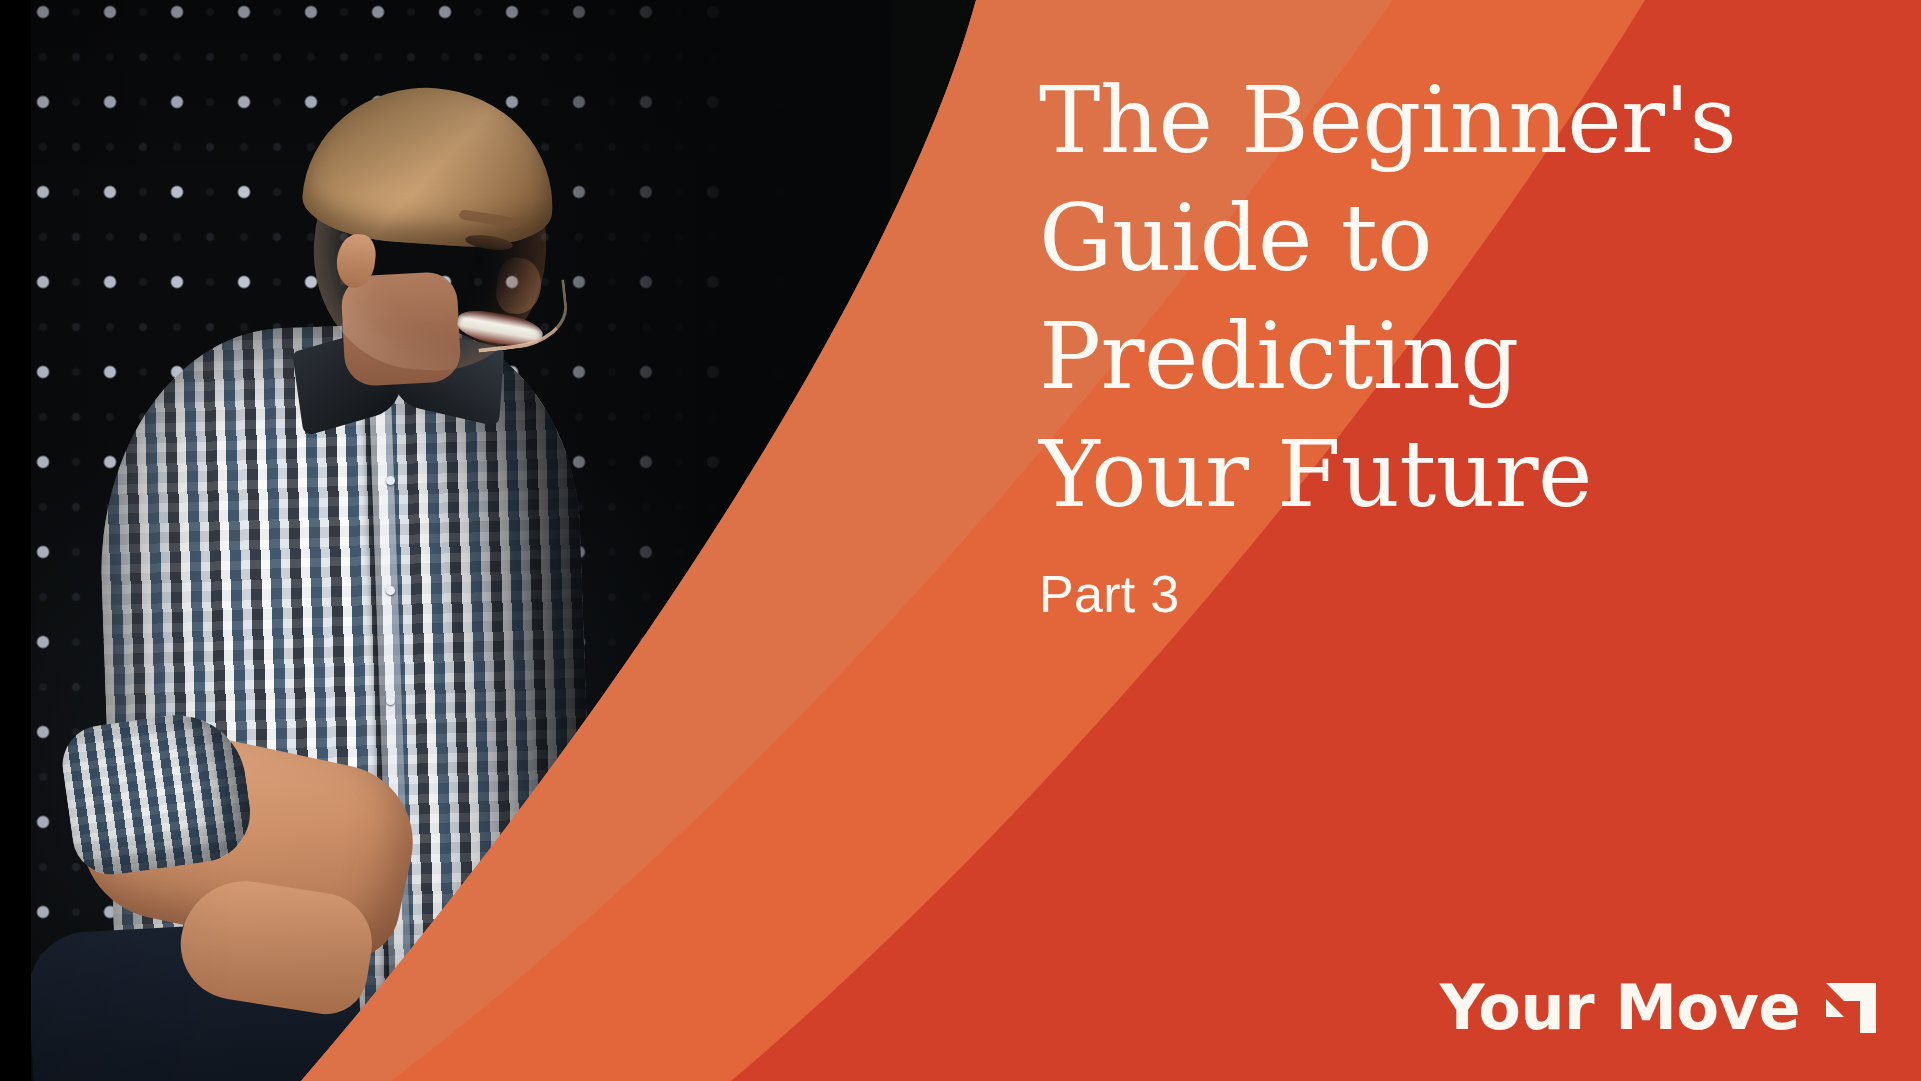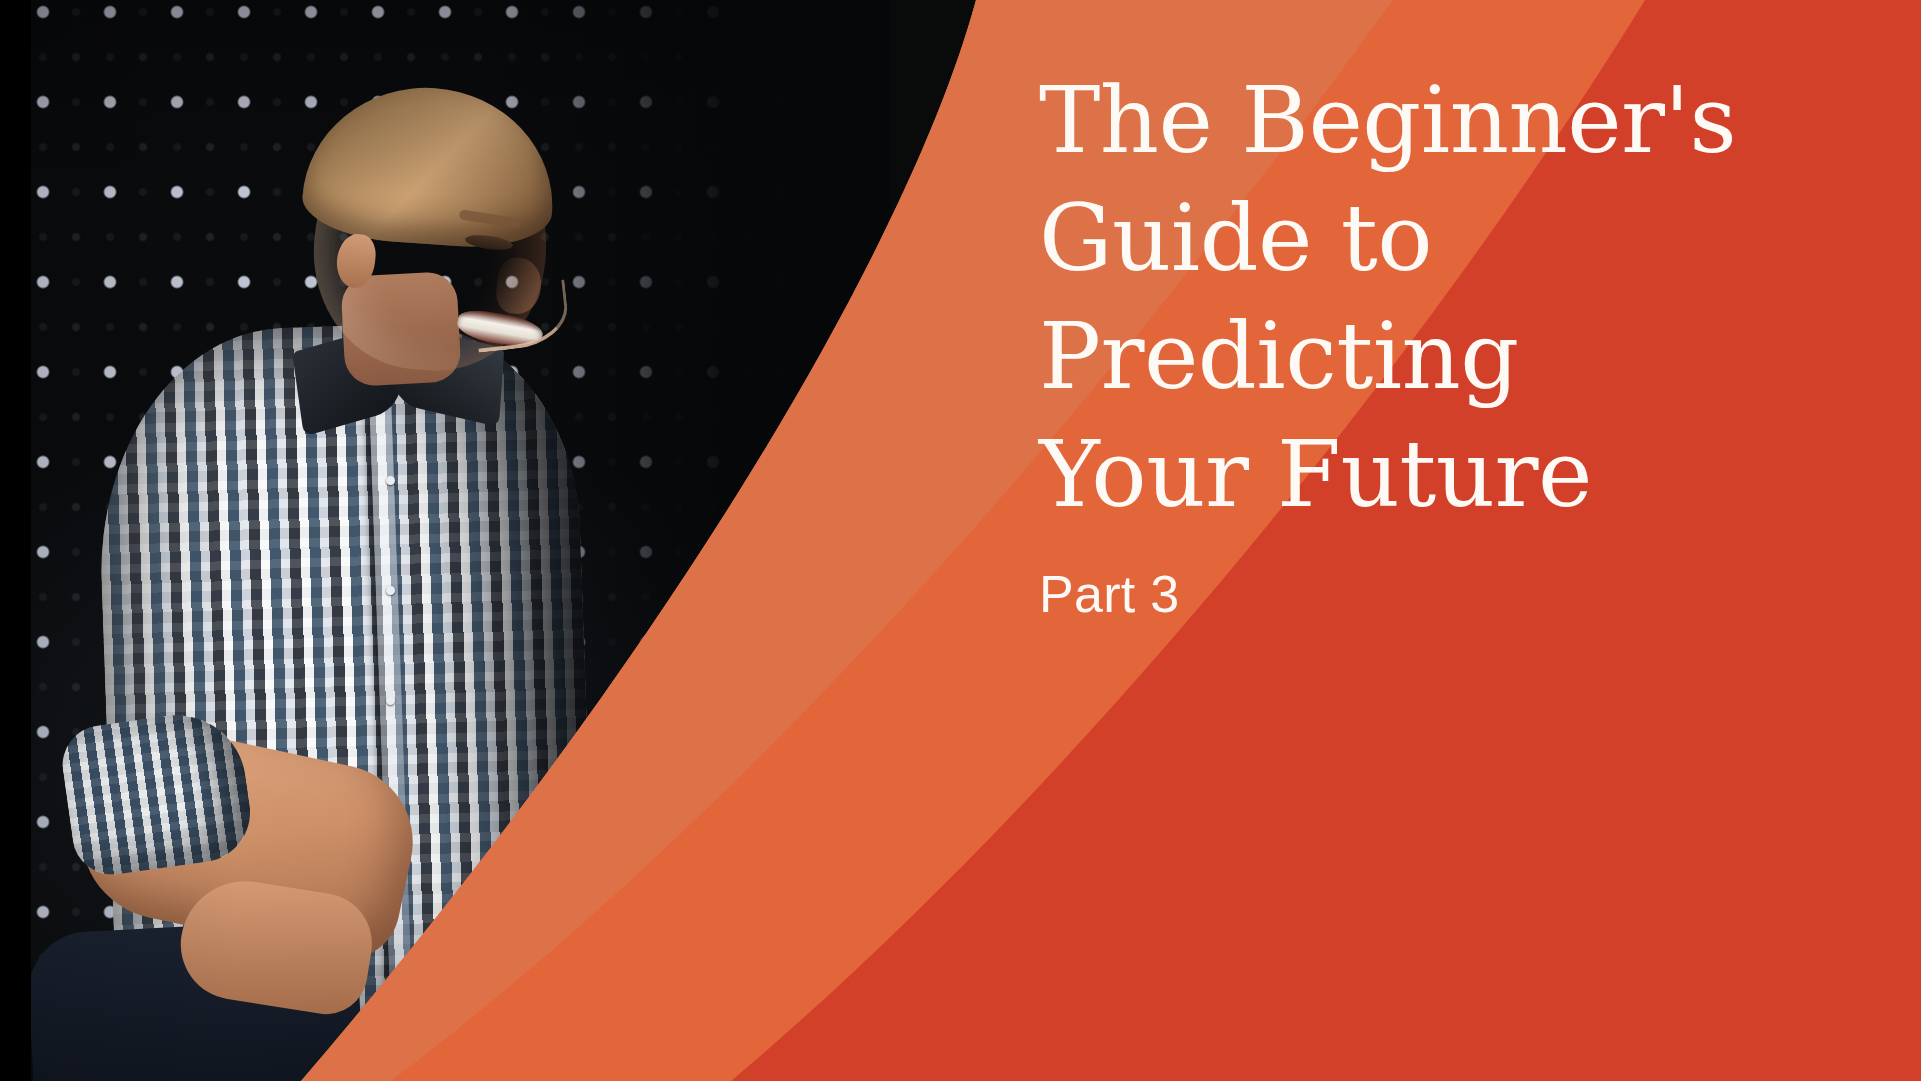--- a/index.html
+++ b/index.html
@@ -332,14 +332,22 @@
   </svg>
 
   <div id="title-block">
     <h1 id="title">The Beginner's
 Guide to
 Predicting
 Your Future</h1>
     <div id="subtitle">Part 3</div>
   </div>
 
+  <div id="logo">
+    <div id="logo-wordmark">Your Move</div>
+    <svg id="logo-mark" width="58" height="58" viewBox="0 0 58 58" aria-hidden="true">
+      <path d="M4 4 H54 V54 H38 V22 H22 V38 H4 Z" fill="#fbf7f1"></path>
+      <path d="M4 4 L22 22 V38 L4 20 Z" fill="#d2402a"></path>
+      <path d="M22 22 H38 V38 L22 22 Z" fill="#d2402a"></path>
+    </svg>
+  </div>
 
 </div>
 
 </body></html>

